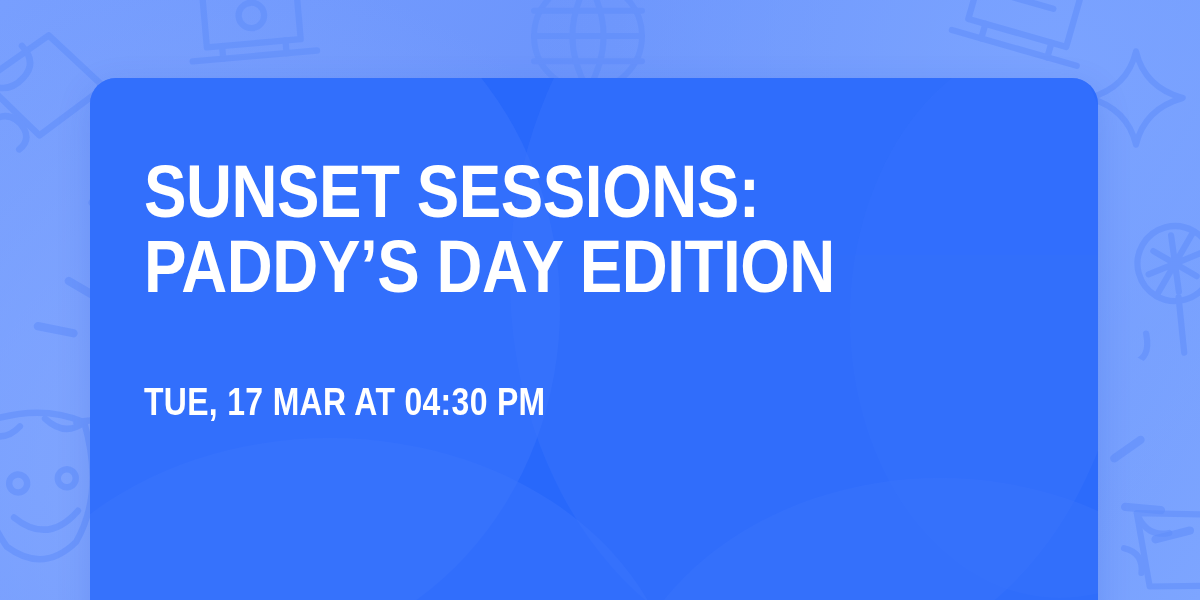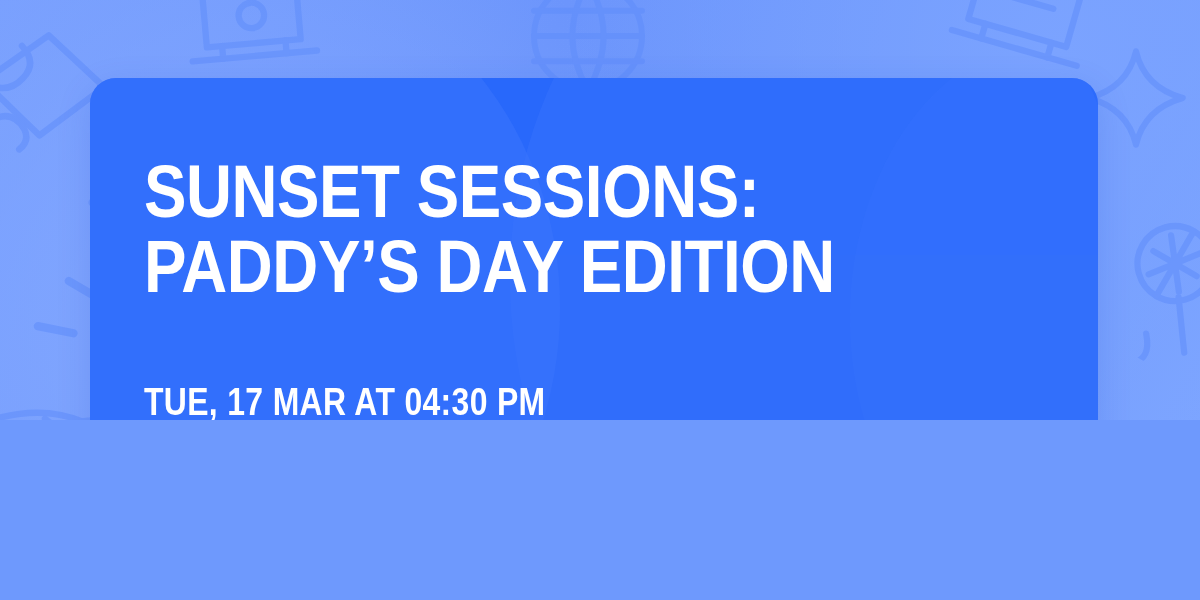--- a/index.html
+++ b/index.html
@@ -10,21 +10,21 @@
     overflow: hidden;
   }
   body {
     font-family: "Liberation Sans", sans-serif;
     background: #6e99fd;
   }
 
   .stage {
     position: relative;
     width: 1200px;
-    height: 420px;
+    height: 600px;
     overflow: hidden;
     background: #be185d;
   }
 
   
   .bg-base {
     position: absolute;
     inset: 0;
     background:
       radial-gradient(circle at 18% 78%, #83a8ff 0%, rgba(131,168,255,0) 46%),

